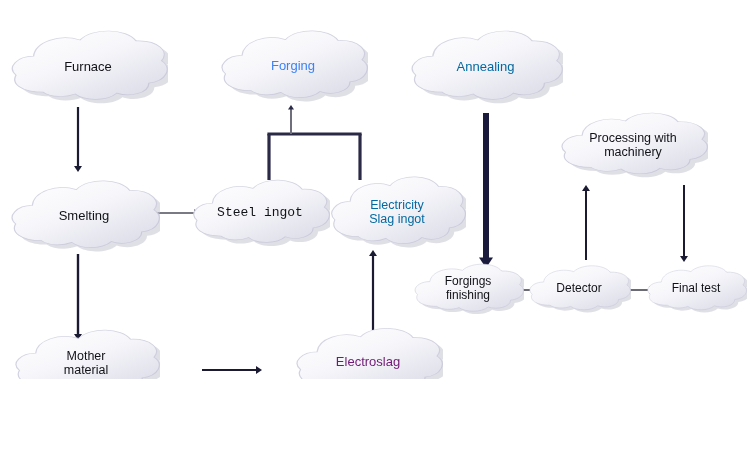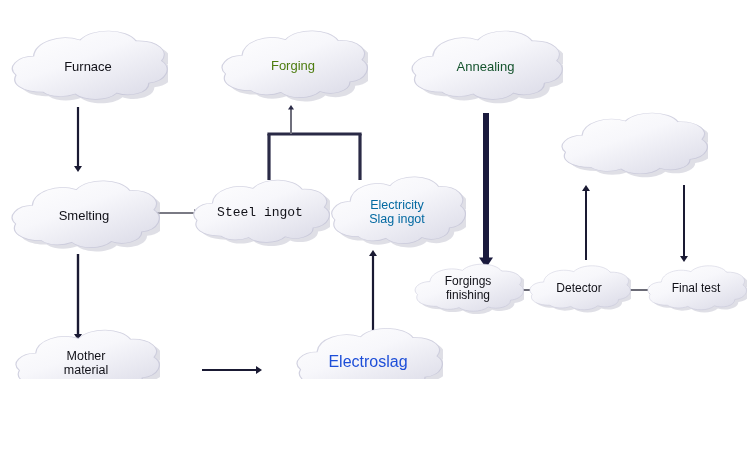--- a/index.html
+++ b/index.html
@@ -62,39 +62,39 @@
             <linearGradient id="cs0" x1="0" y1="0" x2="0.6" y2="1">
               <stop offset="0%" stop-color="#d9d9e6"></stop>
               <stop offset="100%" stop-color="#c9c9da"></stop>
             </linearGradient>
           </defs>
           <path d="M 22,78 C 8,78 2,68 5,59 C -1,50 6,38 16,38 C 17,22 32,13 45,20 C 53,6 74,7 80,21 C 94,20 101,33 96,43 C 103,51 99,66 88,68 C 88,79 76,84 68,79 C 62,88 48,88 42,80 C 36,84 27,84 22,78 Z" fill="#c4c4d2" opacity="0.55" transform="translate(3.5,4.5)"></path>
           <path d="M 22,78 C 8,78 2,68 5,59 C -1,50 6,38 16,38 C 17,22 32,13 45,20 C 53,6 74,7 80,21 C 94,20 101,33 96,43 C 103,51 99,66 88,68 C 88,79 76,84 68,79 C 62,88 48,88 42,80 C 36,84 27,84 22,78 Z" fill="url(#cg0)" stroke="url(#cs0)" stroke-width="0.8"></path>
         </svg></span>
       <span class="cloud-label">Furnace</span>
     </div>
-    <div class="cloud" style="left: 218px; top: 22px; width: 150px; height: 88px; font-size: 13px; color: #4d7c0f;">
+    <div class="cloud" style="left: 218px; top: 22px; width: 150px; height: 88px; font-size: 13px; color: #3b82f6;">
       <span class="cloud-shape"><svg width="150" height="88" viewBox="0 0 100 100" preserveAspectRatio="none">
           <defs>
             <linearGradient id="cg1" x1="0" y1="0" x2="0.85" y2="1">
               <stop offset="0%" stop-color="#ffffff"></stop>
               <stop offset="45%" stop-color="#f7f7fb"></stop>
               <stop offset="100%" stop-color="#dcdce8"></stop>
             </linearGradient>
             <linearGradient id="cs1" x1="0" y1="0" x2="0.6" y2="1">
               <stop offset="0%" stop-color="#d9d9e6"></stop>
               <stop offset="100%" stop-color="#c9c9da"></stop>
             </linearGradient>
           </defs>
           <path d="M 22,78 C 8,78 2,68 5,59 C -1,50 6,38 16,38 C 17,22 32,13 45,20 C 53,6 74,7 80,21 C 94,20 101,33 96,43 C 103,51 99,66 88,68 C 88,79 76,84 68,79 C 62,88 48,88 42,80 C 36,84 27,84 22,78 Z" fill="#c4c4d2" opacity="0.55" transform="translate(3.5,4.5)"></path>
           <path d="M 22,78 C 8,78 2,68 5,59 C -1,50 6,38 16,38 C 17,22 32,13 45,20 C 53,6 74,7 80,21 C 94,20 101,33 96,43 C 103,51 99,66 88,68 C 88,79 76,84 68,79 C 62,88 48,88 42,80 C 36,84 27,84 22,78 Z" fill="url(#cg1)" stroke="url(#cs1)" stroke-width="0.8"></path>
         </svg></span>
       <span class="cloud-label">Forging</span>
     </div>
-    <div class="cloud" style="left: 408px; top: 22px; width: 155px; height: 90px; font-size: 13px; color: #14532d;">
+    <div class="cloud" style="left: 408px; top: 22px; width: 155px; height: 90px; font-size: 13px; color: #0369a1;">
       <span class="cloud-shape"><svg width="155" height="90" viewBox="0 0 100 100" preserveAspectRatio="none">
           <defs>
             <linearGradient id="cg2" x1="0" y1="0" x2="0.85" y2="1">
               <stop offset="0%" stop-color="#ffffff"></stop>
               <stop offset="45%" stop-color="#f7f7fb"></stop>
               <stop offset="100%" stop-color="#dcdce8"></stop>
             </linearGradient>
             <linearGradient id="cs2" x1="0" y1="0" x2="0.6" y2="1">
               <stop offset="0%" stop-color="#d9d9e6"></stop>
               <stop offset="100%" stop-color="#c9c9da"></stop>
@@ -114,20 +114,22 @@
               <stop offset="100%" stop-color="#dcdce8"></stop>
             </linearGradient>
             <linearGradient id="cs3" x1="0" y1="0" x2="0.6" y2="1">
               <stop offset="0%" stop-color="#d9d9e6"></stop>
               <stop offset="100%" stop-color="#c9c9da"></stop>
             </linearGradient>
           </defs>
           <path d="M 22,78 C 8,78 2,68 5,59 C -1,50 6,38 16,38 C 17,22 32,13 45,20 C 53,6 74,7 80,21 C 94,20 101,33 96,43 C 103,51 99,66 88,68 C 88,79 76,84 68,79 C 62,88 48,88 42,80 C 36,84 27,84 22,78 Z" fill="#c4c4d2" opacity="0.55" transform="translate(3.5,4.5)"></path>
           <path d="M 22,78 C 8,78 2,68 5,59 C -1,50 6,38 16,38 C 17,22 32,13 45,20 C 53,6 74,7 80,21 C 94,20 101,33 96,43 C 103,51 99,66 88,68 C 88,79 76,84 68,79 C 62,88 48,88 42,80 C 36,84 27,84 22,78 Z" fill="url(#cg3)" stroke="url(#cs3)" stroke-width="0.8"></path>
         </svg></span>
+      <span class="cloud-label">Processing with
+machinery</span>
     </div>
     <div class="cloud" style="left: 8px; top: 172px; width: 152px; height: 88px; font-size: 13px; color: rgb(17, 17, 24);">
       <span class="cloud-shape"><svg width="152" height="88" viewBox="0 0 100 100" preserveAspectRatio="none">
           <defs>
             <linearGradient id="cg4" x1="0" y1="0" x2="0.85" y2="1">
               <stop offset="0%" stop-color="#ffffff"></stop>
               <stop offset="45%" stop-color="#f7f7fb"></stop>
               <stop offset="100%" stop-color="#dcdce8"></stop>
             </linearGradient>
             <linearGradient id="cs4" x1="0" y1="0" x2="0.6" y2="1">
@@ -244,21 +246,21 @@
               <stop offset="0%" stop-color="#d9d9e6"></stop>
               <stop offset="100%" stop-color="#c9c9da"></stop>
             </linearGradient>
           </defs>
           <path d="M 22,78 C 8,78 2,68 5,59 C -1,50 6,38 16,38 C 17,22 32,13 45,20 C 53,6 74,7 80,21 C 94,20 101,33 96,43 C 103,51 99,66 88,68 C 88,79 76,84 68,79 C 62,88 48,88 42,80 C 36,84 27,84 22,78 Z" fill="#c4c4d2" opacity="0.55" transform="translate(3.5,4.5)"></path>
           <path d="M 22,78 C 8,78 2,68 5,59 C -1,50 6,38 16,38 C 17,22 32,13 45,20 C 53,6 74,7 80,21 C 94,20 101,33 96,43 C 103,51 99,66 88,68 C 88,79 76,84 68,79 C 62,88 48,88 42,80 C 36,84 27,84 22,78 Z" fill="url(#cg10)" stroke="url(#cs10)" stroke-width="0.8"></path>
         </svg></span>
       <span class="cloud-label">Mother
 material</span>
     </div>
-    <div class="cloud" style="left: 293px; top: 320px; width: 150px; height: 84px; font-size: 16px; color: #1d4ed8; justify-content: center;">
+    <div class="cloud" style="left: 293px; top: 320px; width: 150px; height: 84px; font-size: 13px; color: #701a75; justify-content: center;">
       <span class="cloud-shape"><svg width="150" height="84" viewBox="0 0 100 100" preserveAspectRatio="none">
           <defs>
             <linearGradient id="cg11" x1="0" y1="0" x2="0.85" y2="1">
               <stop offset="0%" stop-color="#ffffff"></stop>
               <stop offset="45%" stop-color="#f7f7fb"></stop>
               <stop offset="100%" stop-color="#dcdce8"></stop>
             </linearGradient>
             <linearGradient id="cs11" x1="0" y1="0" x2="0.6" y2="1">
               <stop offset="0%" stop-color="#d9d9e6"></stop>
               <stop offset="100%" stop-color="#c9c9da"></stop>

